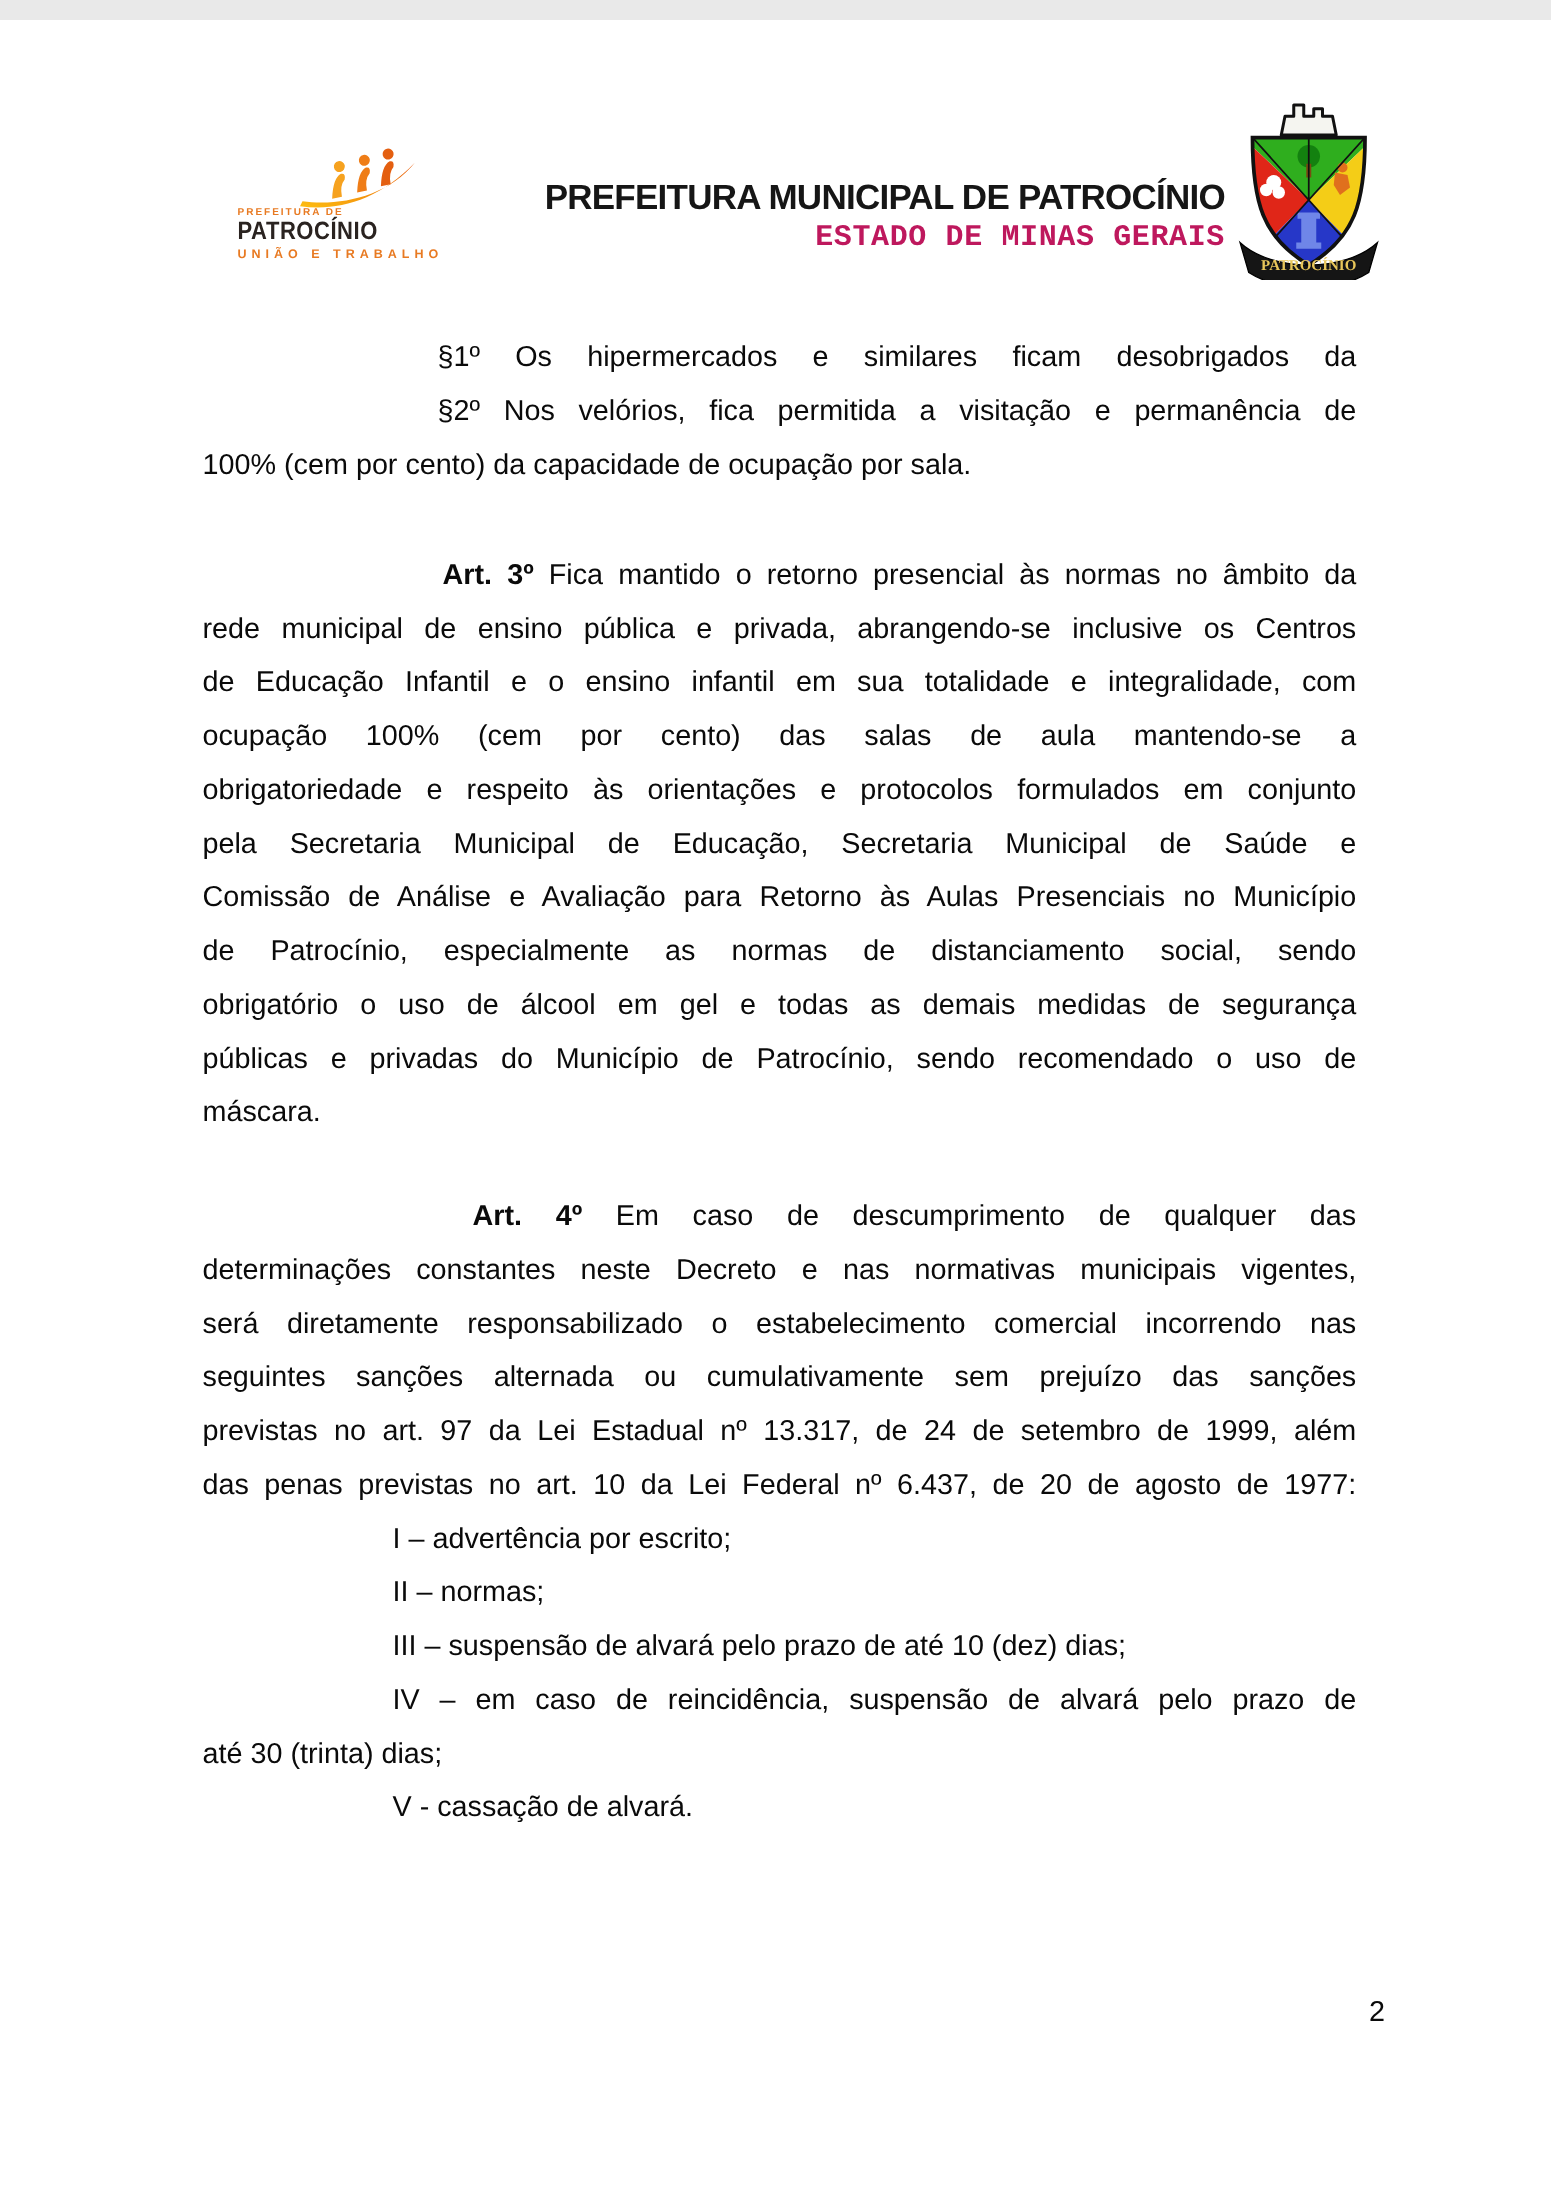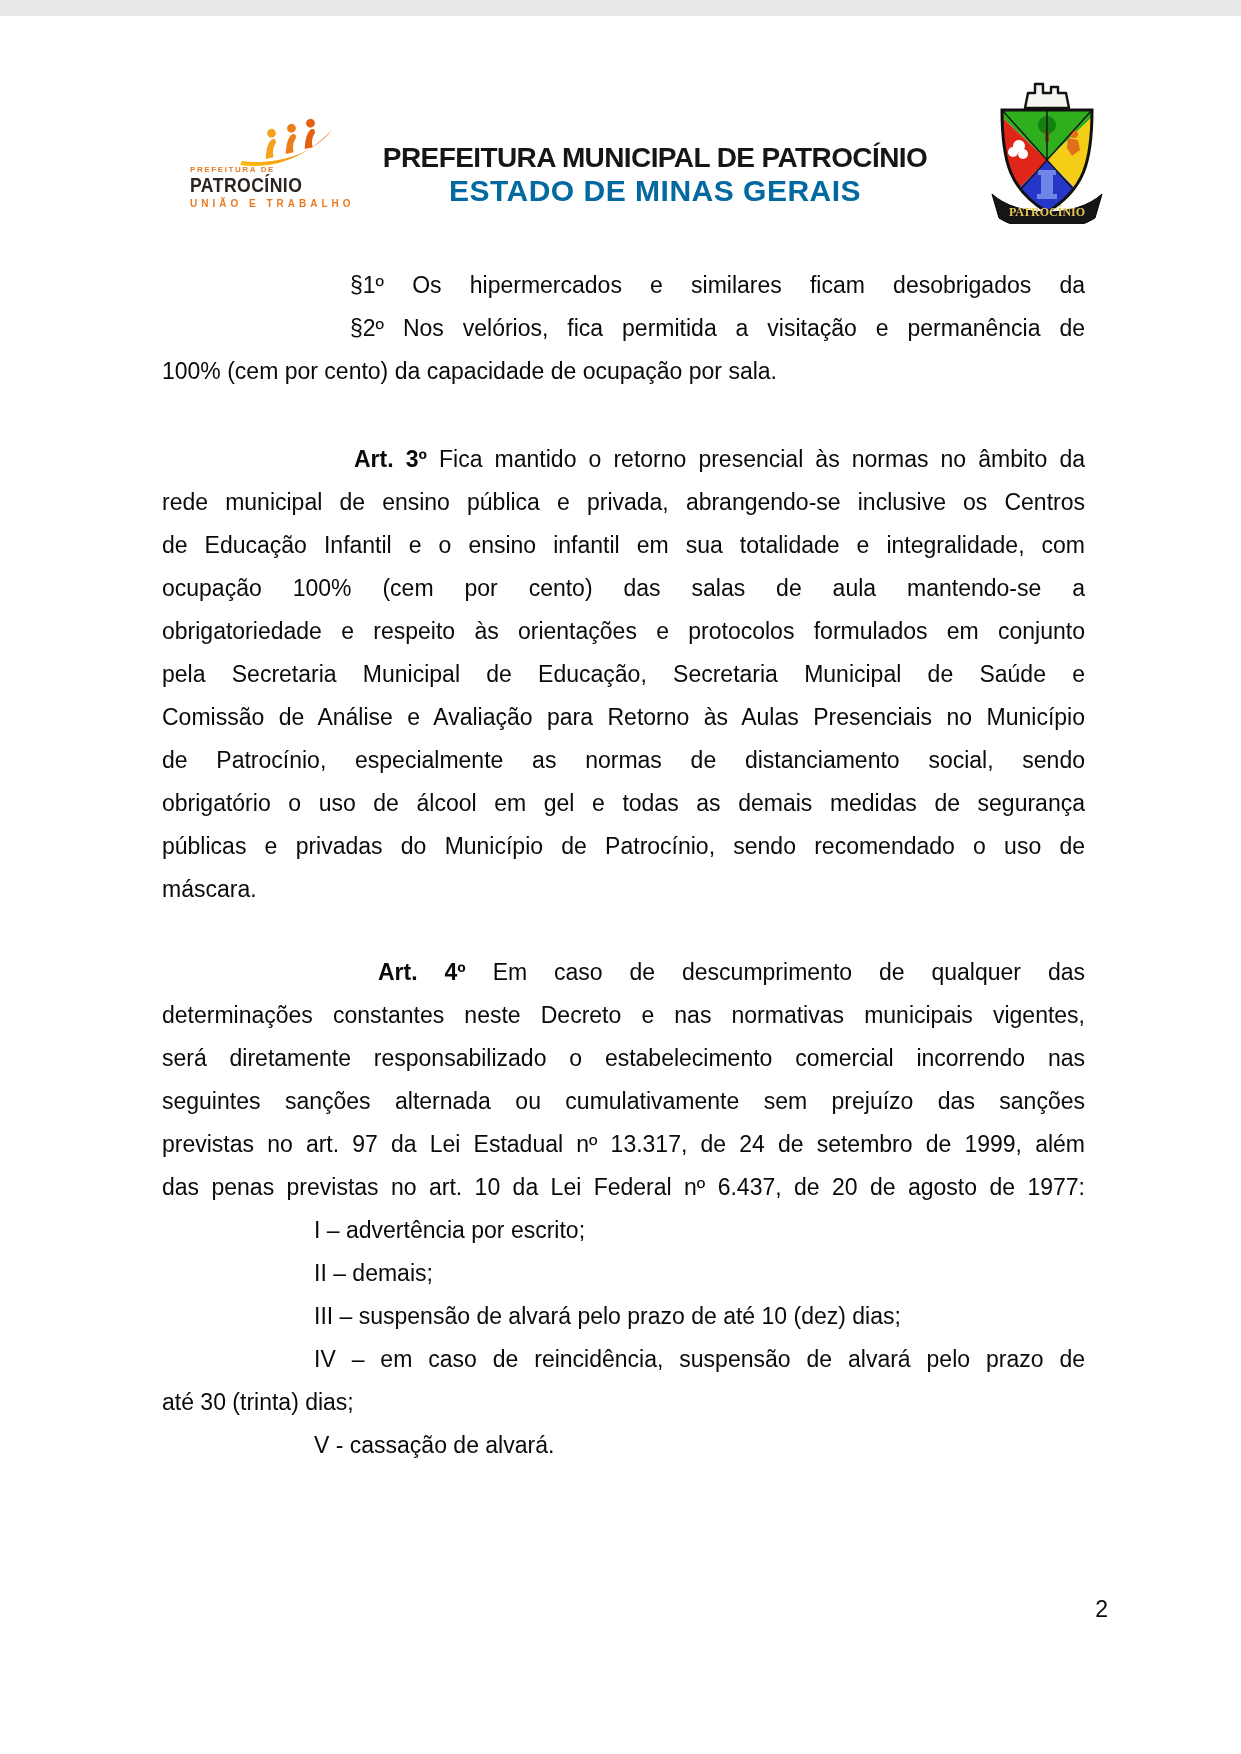--- a/index.html
+++ b/index.html
@@ -9,24 +9,24 @@
     font-family:"Liberation Sans","DejaVu Sans",sans-serif;color:#0a0a0a;
   }
   
   .hdr{position:absolute;left:0;top:0;width:1241px;height:215px;}
   .logo{position:absolute;left:190px;top:100px;width:150px;height:95px;}
   .logo-fig{position:absolute;right:6px;top:2px;}
   .logo-pref{margin-top:49px;font-size:8px;font-weight:bold;color:#e87a22;letter-spacing:1.6px;}
   .logo-name{font-size:20px;font-weight:800;color:#2a2320;letter-spacing:.5px;
              transform:scaleX(.88);transform-origin:left;white-space:nowrap;}
   .logo-slogan{margin-top:1px;font-size:10px;font-weight:bold;color:#e87a22;letter-spacing:4px;white-space:nowrap;}
-  .title-wrap{position:absolute;left:330px;top:126px;width:650px;text-align:center;}
+  .title-wrap{position:absolute;left:330px;top:126px;width:650px;text-align:right;}
   .title-1{font-size:28px;font-weight:bold;letter-spacing:-.6px;color:#161616;line-height:32px;white-space:nowrap;}
-  .title-2{font-family:Liberation Sans, sans-serif;font-size:30px;font-weight:bold;
-           letter-spacing:.5px;color:#0369a1;line-height:30px;margin-top:2px;}
+  .title-2{font-family:Liberation Mono, monospace;font-size:24px;font-weight:bold;
+           letter-spacing:.5px;color:#be185d;line-height:30px;margin-top:2px;}
   .coat{position:absolute;left:988px;top:62px;}
   
   .doc-body{position:absolute;left:162px;top:248px;width:923px;font-size:23px;line-height:43px;}
   .ln{text-align:justify;text-align-last:left;}
   .ln.j{text-align-last:justify;}
   .ind{display:inline-block;height:1px;}
   .ind-p{width:188px;}
   .ind-a3{width:192px;}
   .ind-a4{width:216px;}
   .ind-i{width:152px;}
@@ -135,21 +135,21 @@
     <div class="sp2"></div>
 
     <div class="ln j"><span class="ind ind-a4"></span><b class="lead">Art. 4º</b><span> Em caso de descumprimento de qualquer das</span></div>
     <div class="ln j">determinações constantes neste Decreto e nas normativas municipais vigentes,</div>
     <div class="ln j">será diretamente responsabilizado o estabelecimento comercial incorrendo nas</div>
     <div class="ln j">seguintes sanções alternada ou cumulativamente sem prejuízo das sanções</div>
     <div class="ln j">previstas no art. 97 da Lei Estadual nº 13.317, de 24 de setembro de 1999, além</div>
     <div class="ln j">das penas previstas no art. 10 da Lei Federal nº 6.437, de 20 de agosto de 1977:</div>
 
     <div class="ln"><span class="ind ind-i"></span><span>I – advertência por escrito;</span></div>
-    <div class="ln"><span class="ind ind-i"></span><span>II – demais;</span></div>
+    <div class="ln"><span class="ind ind-i"></span><span>II – normas;</span></div>
     <div class="ln"><span class="ind ind-i"></span><span>III – suspensão de alvará pelo prazo de até 10 (dez) dias;</span></div>
     <div class="ln j"><span class="ind ind-i"></span><span>IV – em caso de reincidência, suspensão de alvará pelo prazo de</span></div>
     <div class="ln">até 30 (trinta) dias;</div>
     <div class="ln"><span class="ind ind-i"></span><span>V - cassação de alvará.</span></div>
   </div>
 
   <div class="page-number">2</div>
 </div>
 
 </body></html>

